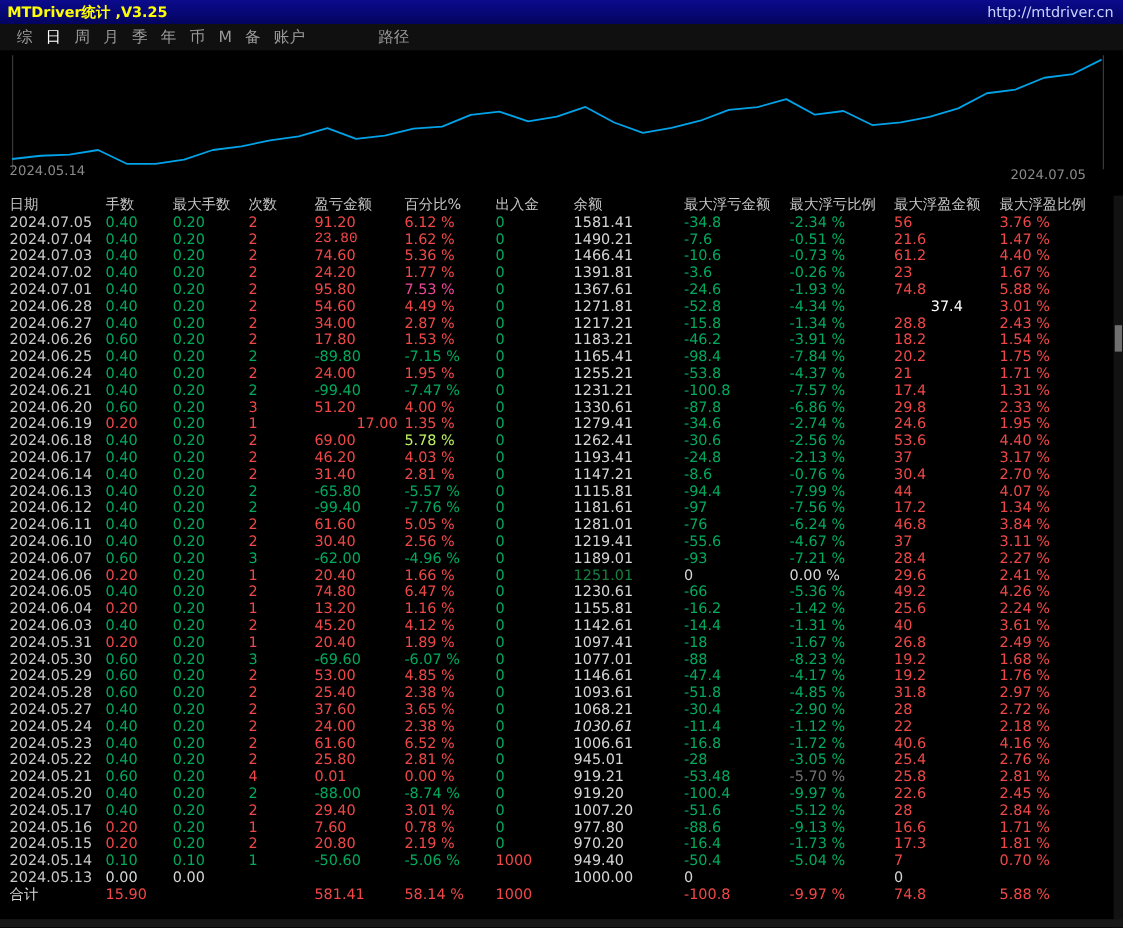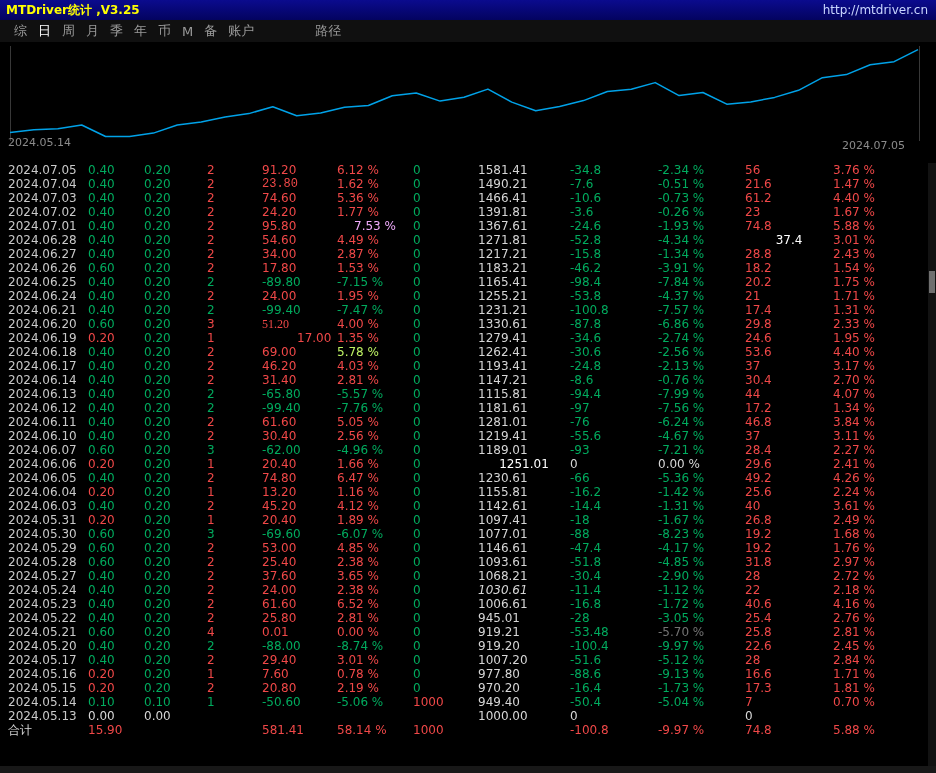--- a/index.html
+++ b/index.html
@@ -76,20 +76,34 @@
   <svg id="chart-svg" width="936" height="121" viewBox="0 0 936 121">
       <line x1="10.5" x2="10.5" y1="4" y2="99" stroke="#383838" stroke-width="1"></line>
       <line x1="919.5" x2="919.5" y1="4" y2="99" stroke="#383838" stroke-width="1"></line>
       <polyline points="10.0,90.5 33.9,87.8 57.8,86.8 81.7,83.0 105.6,94.5 129.5,94.5 153.4,91.1 177.3,83.0 201.2,79.9 225.1,75.0 248.9,71.6 272.8,64.7 296.7,73.8 320.6,71.1 344.5,65.2 368.4,63.5 392.3,53.7 416.2,51.0 440.1,59.1 464.0,55.2 487.9,47.1 511.8,60.1 535.7,68.7 559.6,64.6 583.5,58.6 607.4,49.5 631.3,47.3 655.2,40.6 679.1,53.6 702.9,50.5 726.8,62.2 750.7,59.9 774.6,55.4 798.5,48.3 822.4,35.7 846.3,32.6 870.2,22.8 894.1,19.7 918.0,7.7" fill="none" stroke="#00a2e8" stroke-width="1.5" stroke-linejoin="round"></polyline>
     </svg>
 </div>
 <div class="chart-label start">2024.05.14</div>
 <div class="chart-label end">2024.07.05</div>
 
 <div class="table">
+    <div class="trow thead">
+      <span class="cell">日期</span>
+      <span class="cell">手数</span>
+      <span class="cell">最大手数</span>
+      <span class="cell">次数</span>
+      <span class="cell">盈亏金额</span>
+      <span class="cell">百分比%</span>
+      <span class="cell">出入金</span>
+      <span class="cell">余额</span>
+      <span class="cell">最大浮亏金额</span>
+      <span class="cell">最大浮亏比例</span>
+      <span class="cell">最大浮盈金额</span>
+      <span class="cell">最大浮盈比例</span>
+    </div>
     <div class="trow">
       <span class="cell" style="color: rgb(201, 201, 201);">2024.07.05</span>
       <span class="cell" style="color: rgb(0, 171, 94);">0.40</span>
       <span class="cell" style="color: rgb(0, 171, 94);">0.20</span>
       <span class="cell" style="color: rgb(240, 72, 72);">2</span>
       <span class="cell" style="color: rgb(240, 72, 72);">91.20</span>
       <span class="cell" style="color: rgb(240, 72, 72);">6.12 %</span>
       <span class="cell" style="color: rgb(0, 171, 94);">0</span>
       <span class="cell" style="color: rgb(214, 214, 214);">1581.41</span>
       <span class="cell" style="color: rgb(0, 171, 94);">-34.8</span>
@@ -138,21 +152,21 @@
       <span class="cell" style="color: rgb(0, 171, 94);">-0.26 %</span>
       <span class="cell" style="color: rgb(240, 72, 72);">23</span>
       <span class="cell" style="color: rgb(240, 72, 72);">1.67 %</span>
     </div>
     <div class="trow">
       <span class="cell" style="color: rgb(201, 201, 201);">2024.07.01</span>
       <span class="cell" style="color: rgb(0, 171, 94);">0.40</span>
       <span class="cell" style="color: rgb(0, 171, 94);">0.20</span>
       <span class="cell" style="color: rgb(240, 72, 72);">2</span>
       <span class="cell" style="color: rgb(240, 72, 72);">95.80</span>
-      <span class="cell" style="color: #f0abfc; text-align: center;">7.53 %</span>
+      <span class="cell" style="color: #ec4899;">7.53 %</span>
       <span class="cell" style="color: rgb(0, 171, 94);">0</span>
       <span class="cell" style="color: rgb(214, 214, 214);">1367.61</span>
       <span class="cell" style="color: rgb(0, 171, 94);">-24.6</span>
       <span class="cell" style="color: rgb(0, 171, 94);">-1.93 %</span>
       <span class="cell" style="color: rgb(240, 72, 72);">74.8</span>
       <span class="cell" style="color: rgb(240, 72, 72);">5.88 %</span>
     </div>
     <div class="trow">
       <span class="cell" style="color: rgb(201, 201, 201);">2024.06.28</span>
       <span class="cell" style="color: rgb(0, 171, 94);">0.40</span>
@@ -235,21 +249,21 @@
       <span class="cell" style="color: rgb(0, 171, 94);">-100.8</span>
       <span class="cell" style="color: rgb(0, 171, 94);">-7.57 %</span>
       <span class="cell" style="color: rgb(240, 72, 72);">17.4</span>
       <span class="cell" style="color: rgb(240, 72, 72);">1.31 %</span>
     </div>
     <div class="trow">
       <span class="cell" style="color: rgb(201, 201, 201);">2024.06.20</span>
       <span class="cell" style="color: rgb(0, 171, 94);">0.60</span>
       <span class="cell" style="color: rgb(0, 171, 94);">0.20</span>
       <span class="cell" style="color: rgb(240, 72, 72);">3</span>
-      <span class="cell" style="color: rgb(240, 72, 72); font-family: Liberation Serif, serif;">51.20</span>
+      <span class="cell" style="color: rgb(240, 72, 72);">51.20</span>
       <span class="cell" style="color: rgb(240, 72, 72);">4.00 %</span>
       <span class="cell" style="color: rgb(0, 171, 94);">0</span>
       <span class="cell" style="color: rgb(214, 214, 214);">1330.61</span>
       <span class="cell" style="color: rgb(0, 171, 94);">-87.8</span>
       <span class="cell" style="color: rgb(0, 171, 94);">-6.86 %</span>
       <span class="cell" style="color: rgb(240, 72, 72);">29.8</span>
       <span class="cell" style="color: rgb(240, 72, 72);">2.33 %</span>
     </div>
     <div class="trow">
       <span class="cell" style="color: rgb(201, 201, 201);">2024.06.19</span>
@@ -378,21 +392,21 @@
       <span class="cell" style="color: rgb(240, 72, 72);">2.27 %</span>
     </div>
     <div class="trow">
       <span class="cell" style="color: rgb(201, 201, 201);">2024.06.06</span>
       <span class="cell" style="color: rgb(240, 72, 72);">0.20</span>
       <span class="cell" style="color: rgb(0, 171, 94);">0.20</span>
       <span class="cell" style="color: rgb(240, 72, 72);">1</span>
       <span class="cell" style="color: rgb(240, 72, 72);">20.40</span>
       <span class="cell" style="color: rgb(240, 72, 72);">1.66 %</span>
       <span class="cell" style="color: rgb(0, 171, 94);">0</span>
-      <span class="cell" style="color: #ffffff; text-align: center;">1251.01</span>
+      <span class="cell" style="color: #15803d;">1251.01</span>
       <span class="cell" style="color: rgb(214, 214, 214);">0</span>
       <span class="cell" style="color: rgb(214, 214, 214);">0.00 %</span>
       <span class="cell" style="color: rgb(240, 72, 72);">29.6</span>
       <span class="cell" style="color: rgb(240, 72, 72);">2.41 %</span>
     </div>
     <div class="trow">
       <span class="cell" style="color: rgb(201, 201, 201);">2024.06.05</span>
       <span class="cell" style="color: rgb(0, 171, 94);">0.40</span>
       <span class="cell" style="color: rgb(0, 171, 94);">0.20</span>
       <span class="cell" style="color: rgb(240, 72, 72);">2</span>

